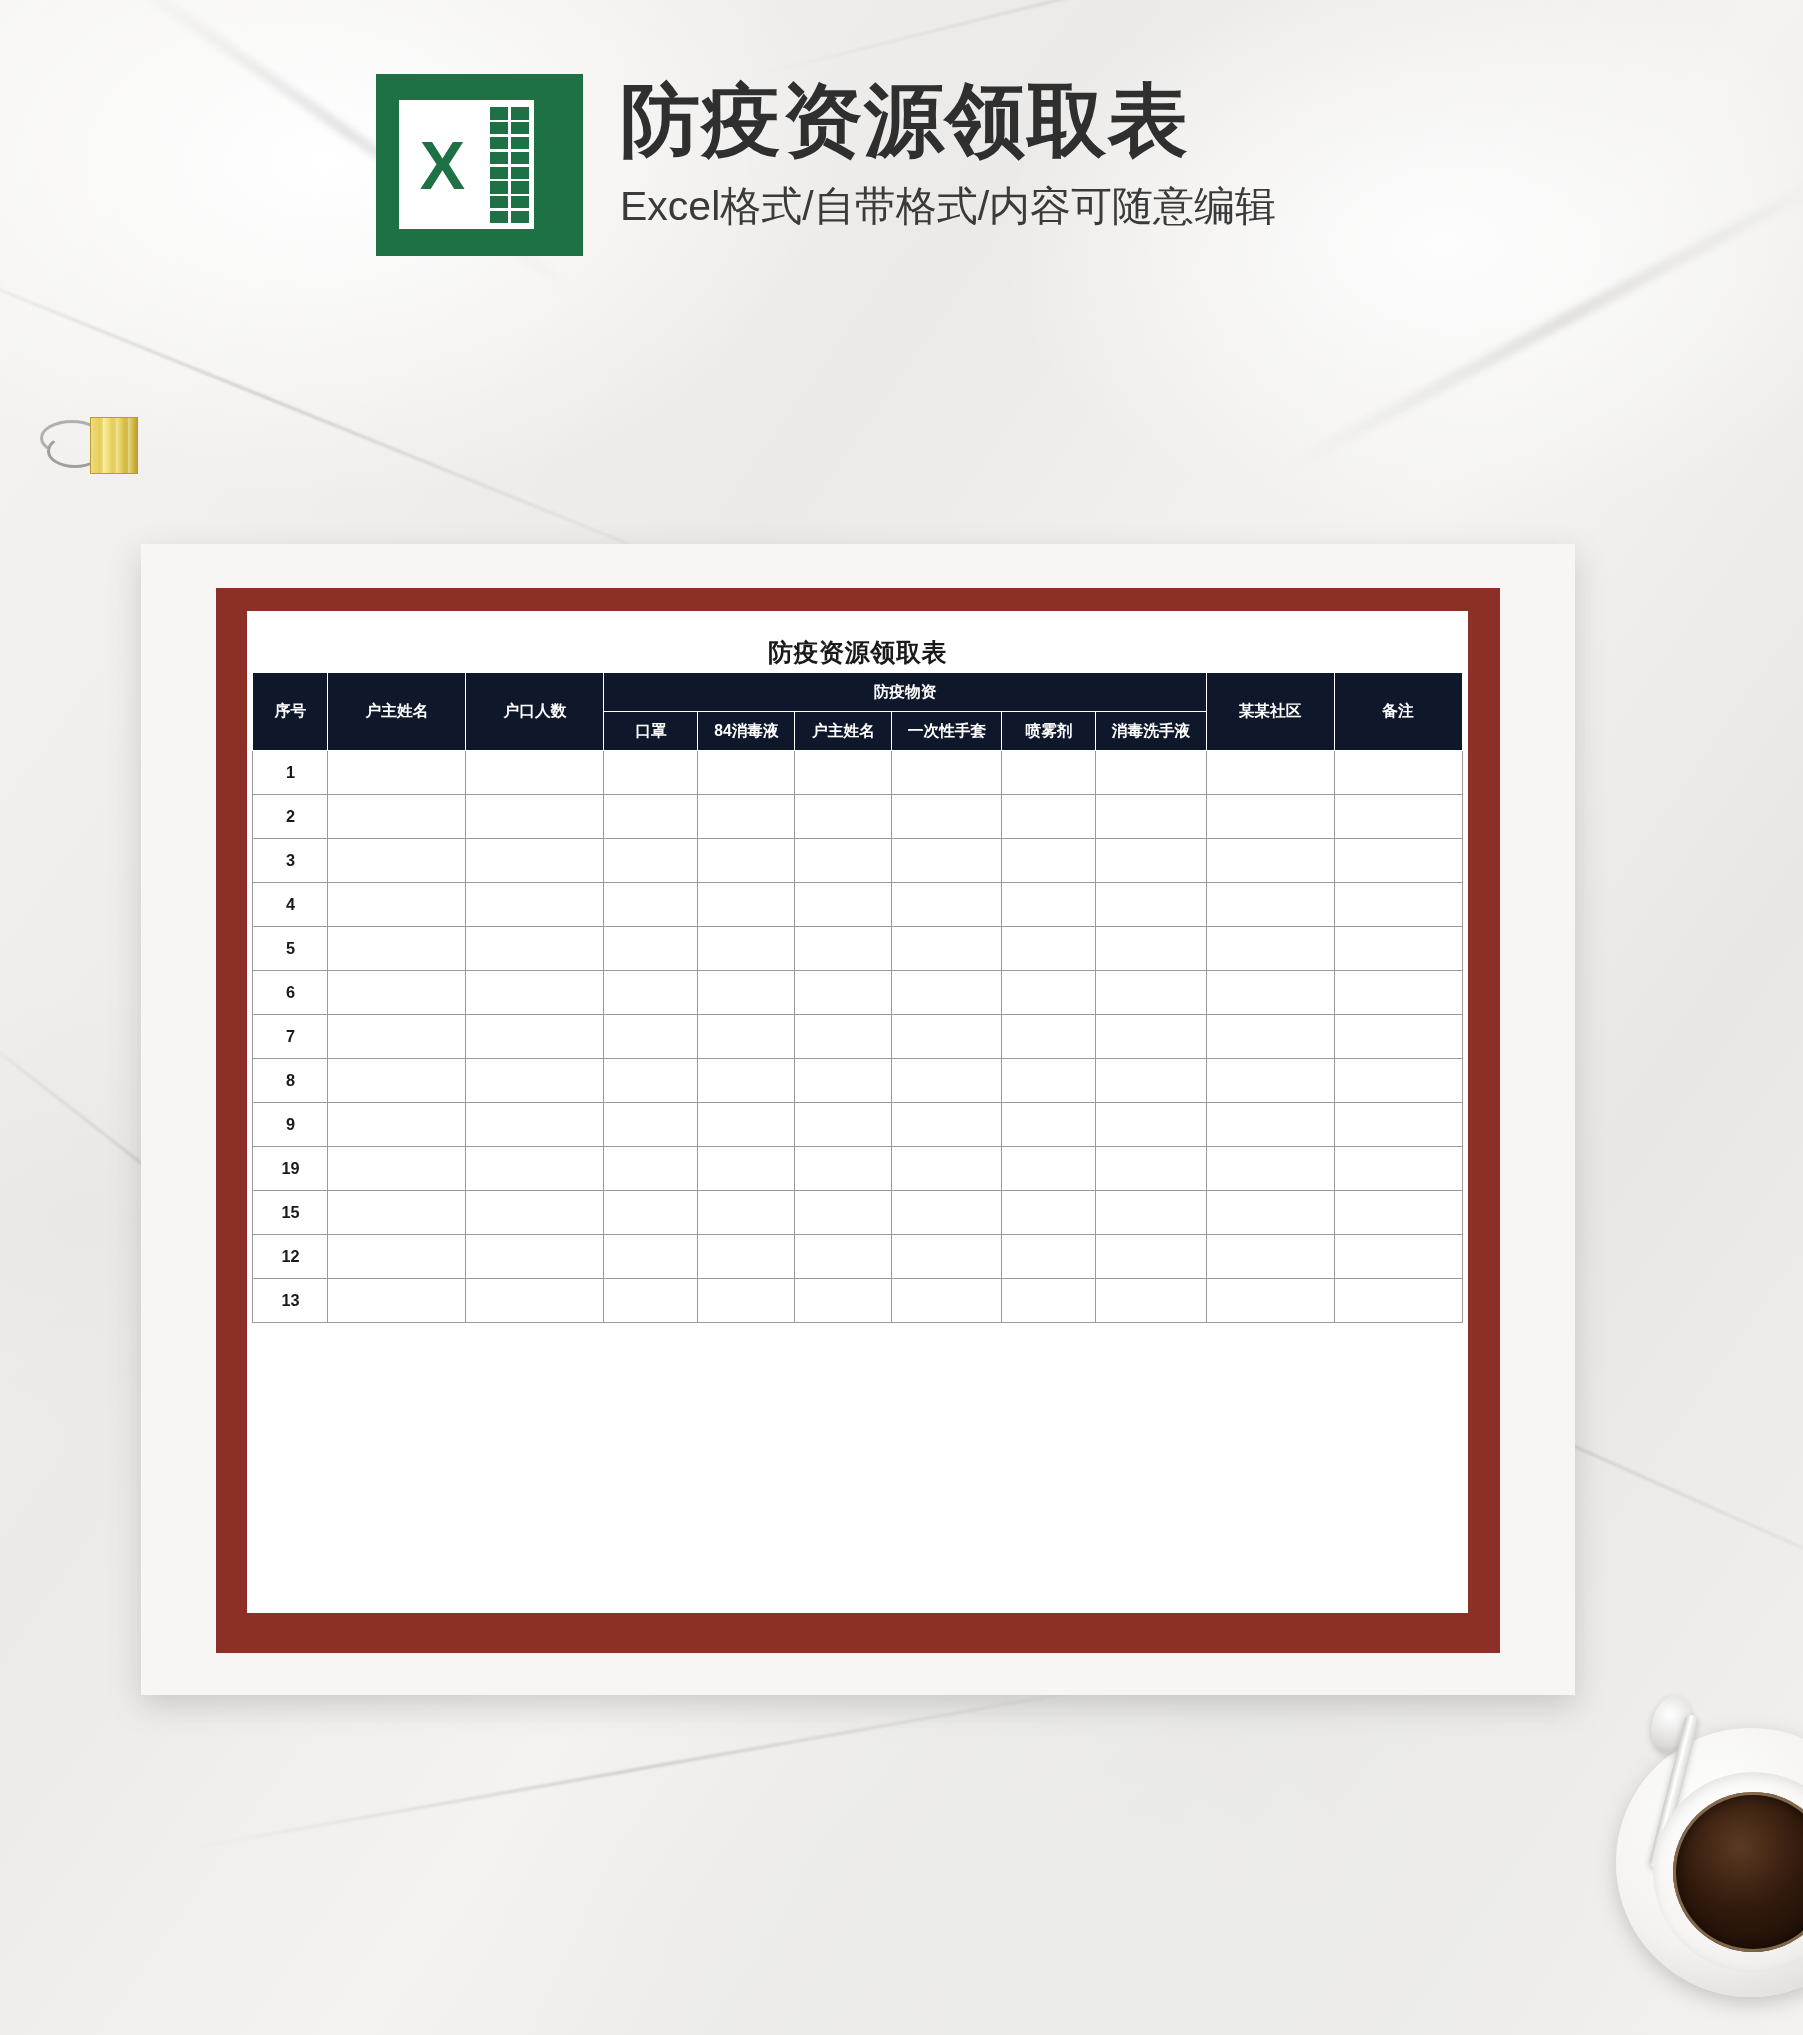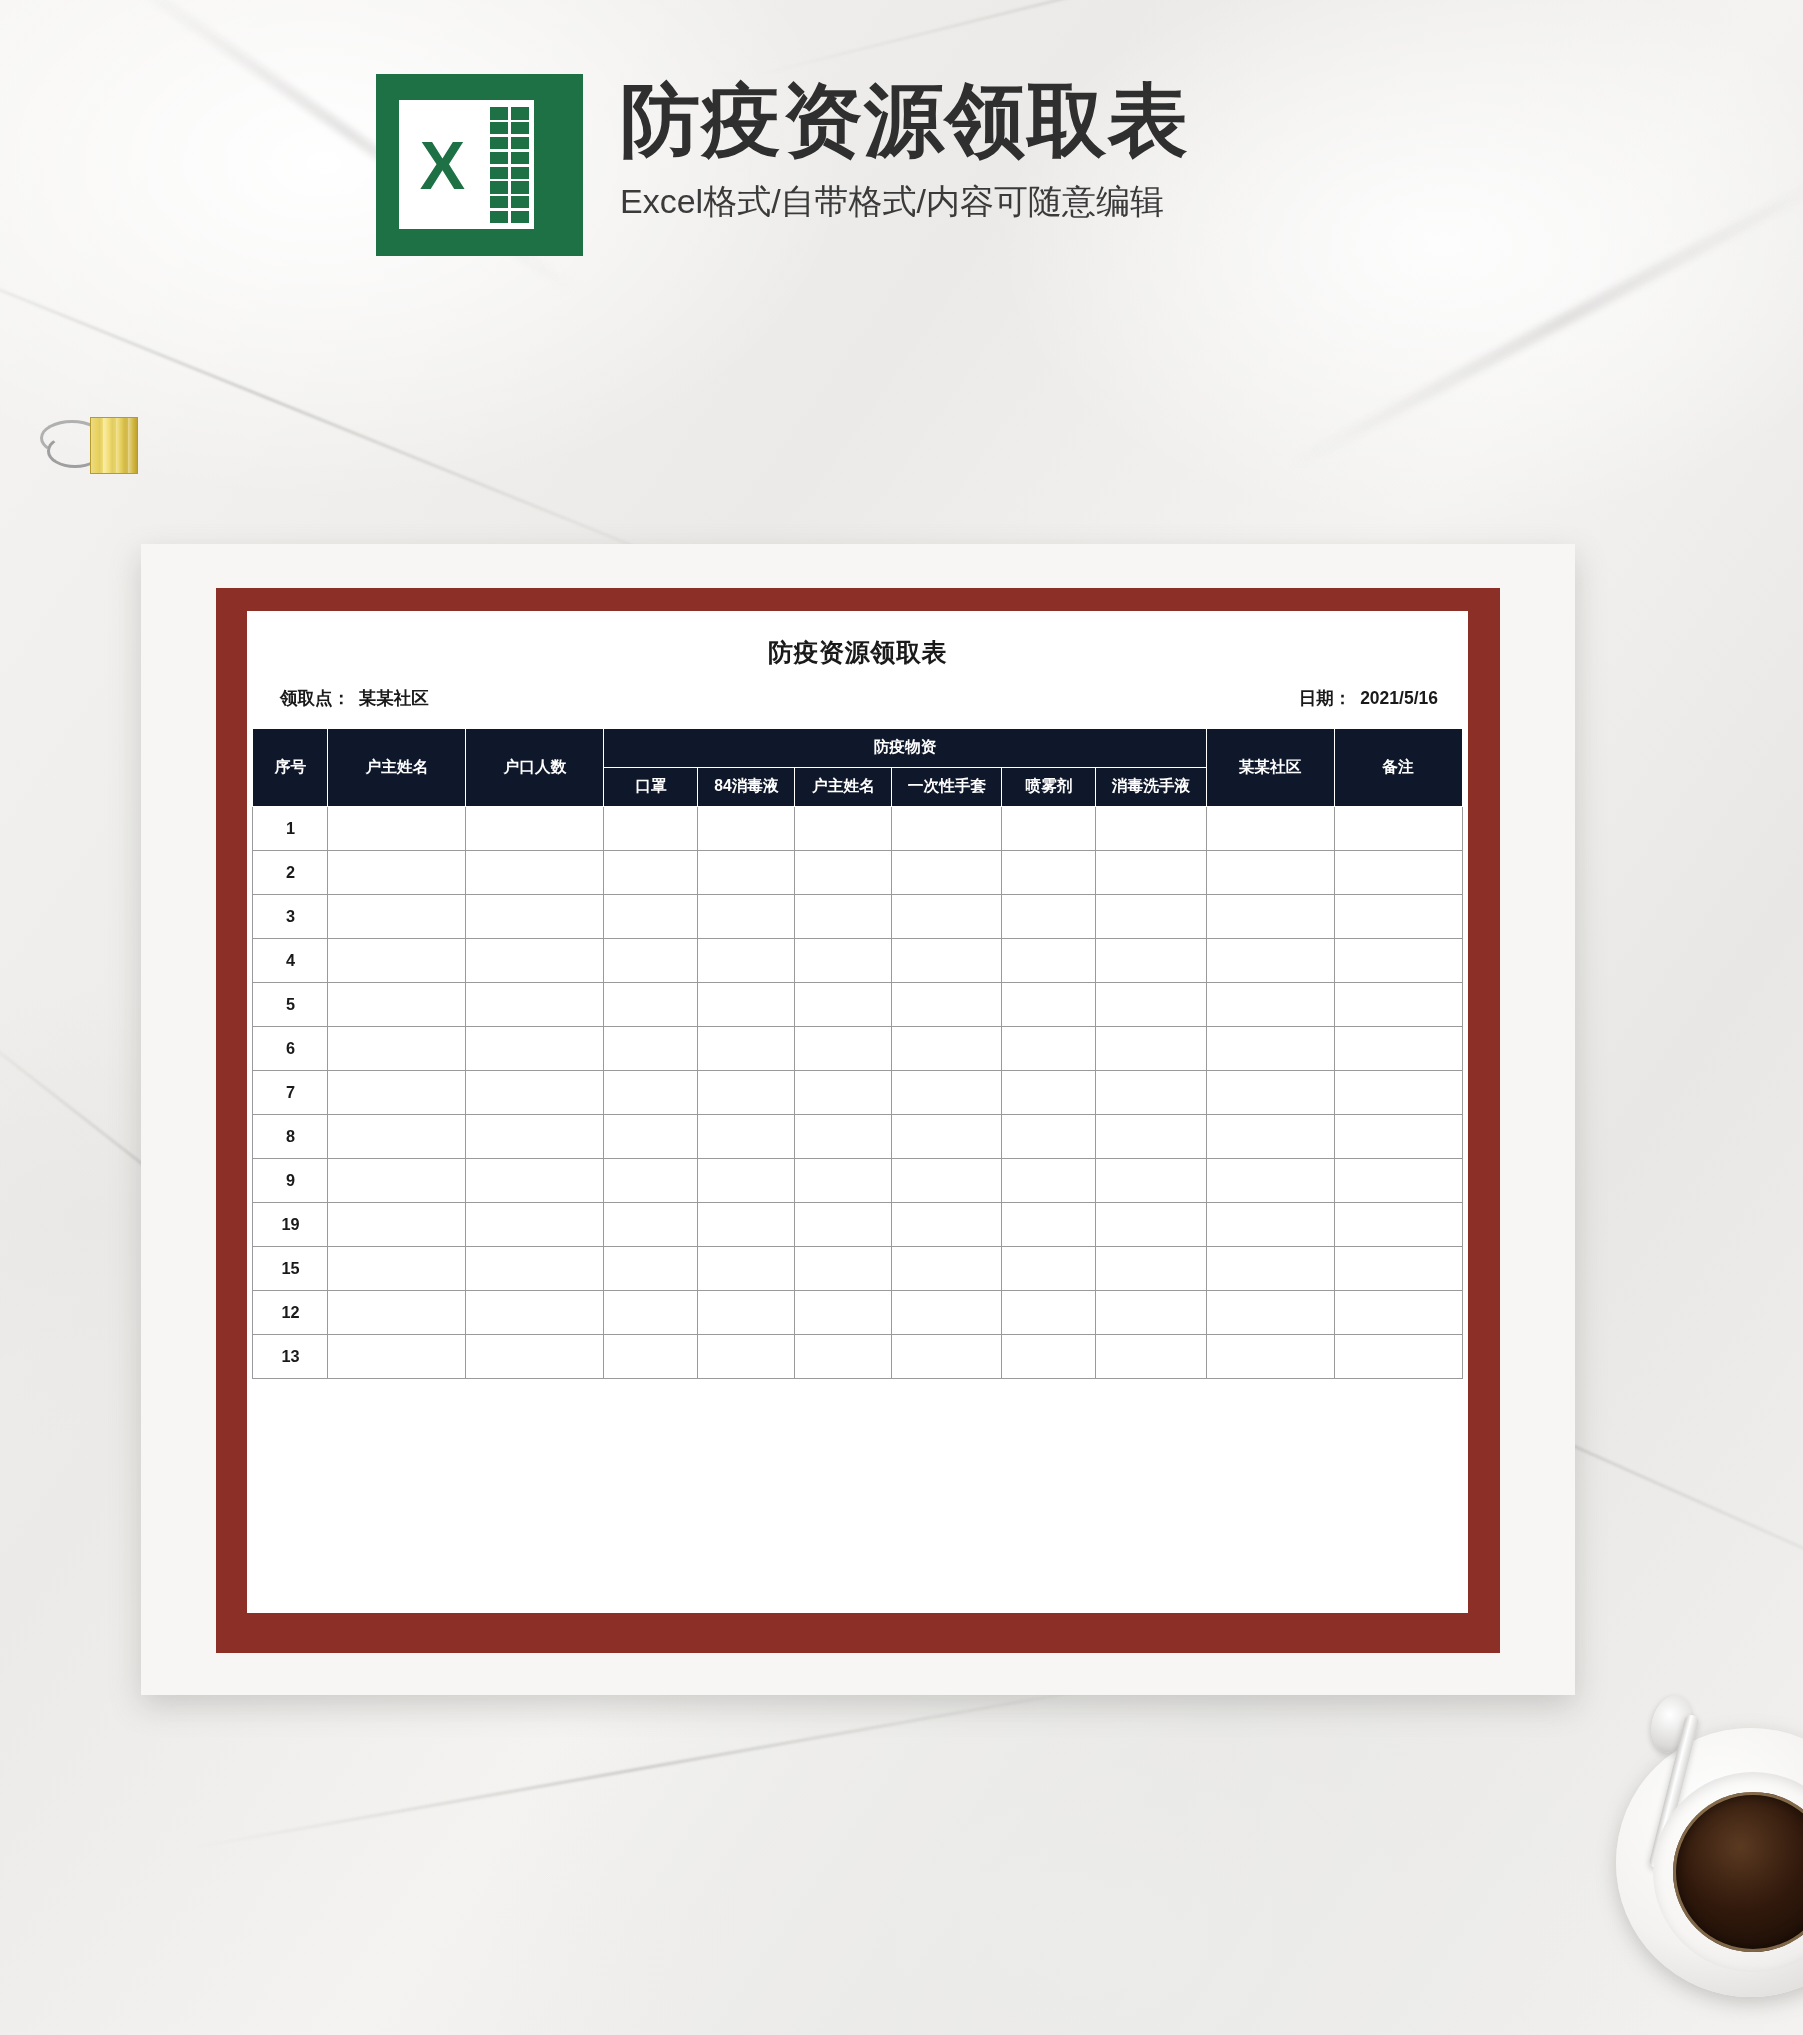--- a/index.html
+++ b/index.html
@@ -97,21 +97,21 @@
     font-size: 80px;
     font-weight: bold;
     color: #2f2f2f;
     letter-spacing: 1.3px;
     white-space: nowrap;
   }
   .title-sub {
     position: absolute;
     left: 244px;
     top: 111px;
-    font-size: 34px;
+    font-size: 41px;
     color: #3a3a3a;
     white-space: nowrap;
   }
 
   
   .clip {
     position: absolute;
     left: 36px;
     top: 401px;
     width: 119px;
@@ -344,28 +344,20 @@
   <div class="wire wire2"></div>
   <div class="clip-body"></div>
 </div>
 
 <div class="doc-shadow">
   <div class="doc-border">
     <div class="doc-inner">
 
       <div class="sheet-title">防疫资源领取表</div>
 
-      <div class="meta-row">
-        <div class="meta-left">
-          <span>领取点：</span><span class="val">某某社区</span>
-        </div>
-        <div class="meta-right">
-          <span>日期：</span><span class="val">2021/5/16</span>
-        </div>
-      </div>
 
       <table class="grid">
         <colgroup>
           <col style="width:75px">
           <col style="width:138px">
           <col style="width:138px">
           <col style="width:94px">
           <col style="width:97px">
           <col style="width:97px">
           <col style="width:110px">

